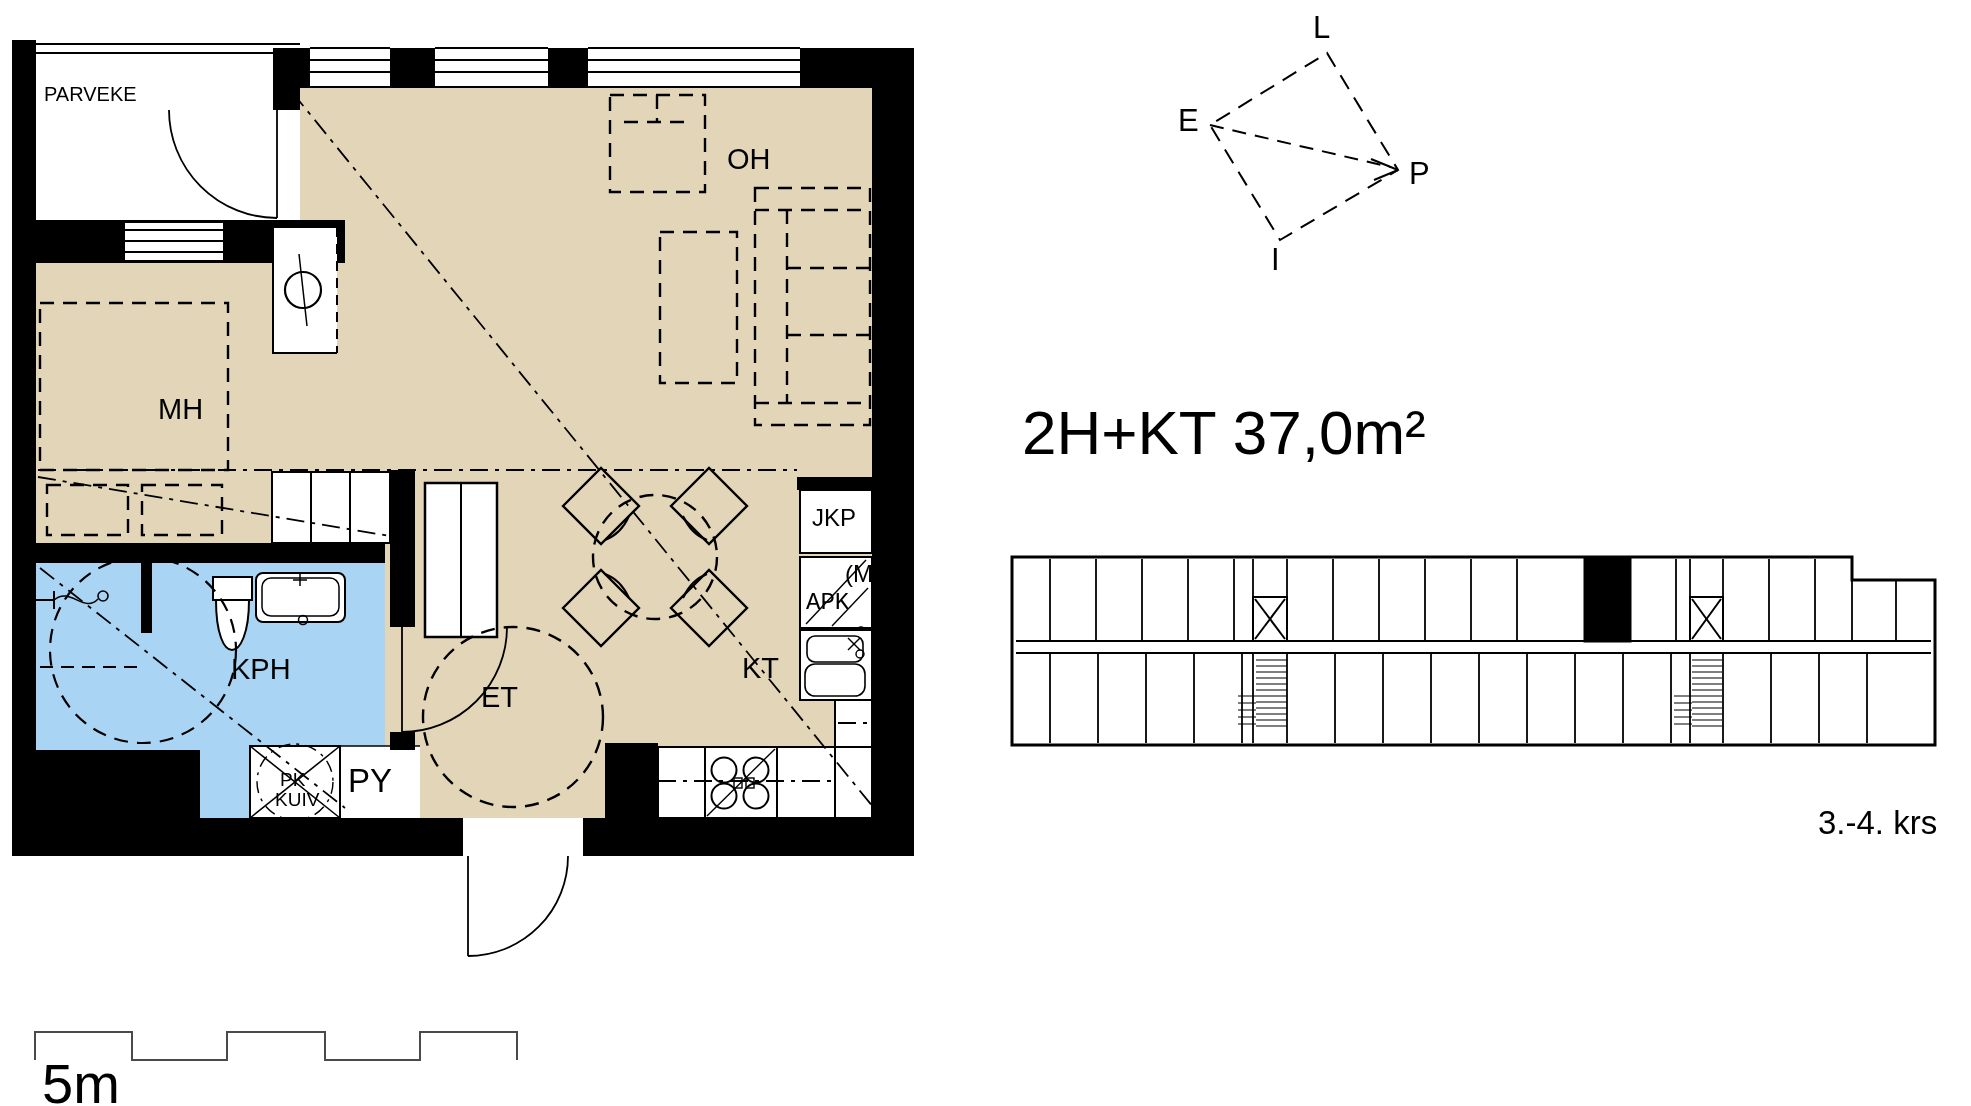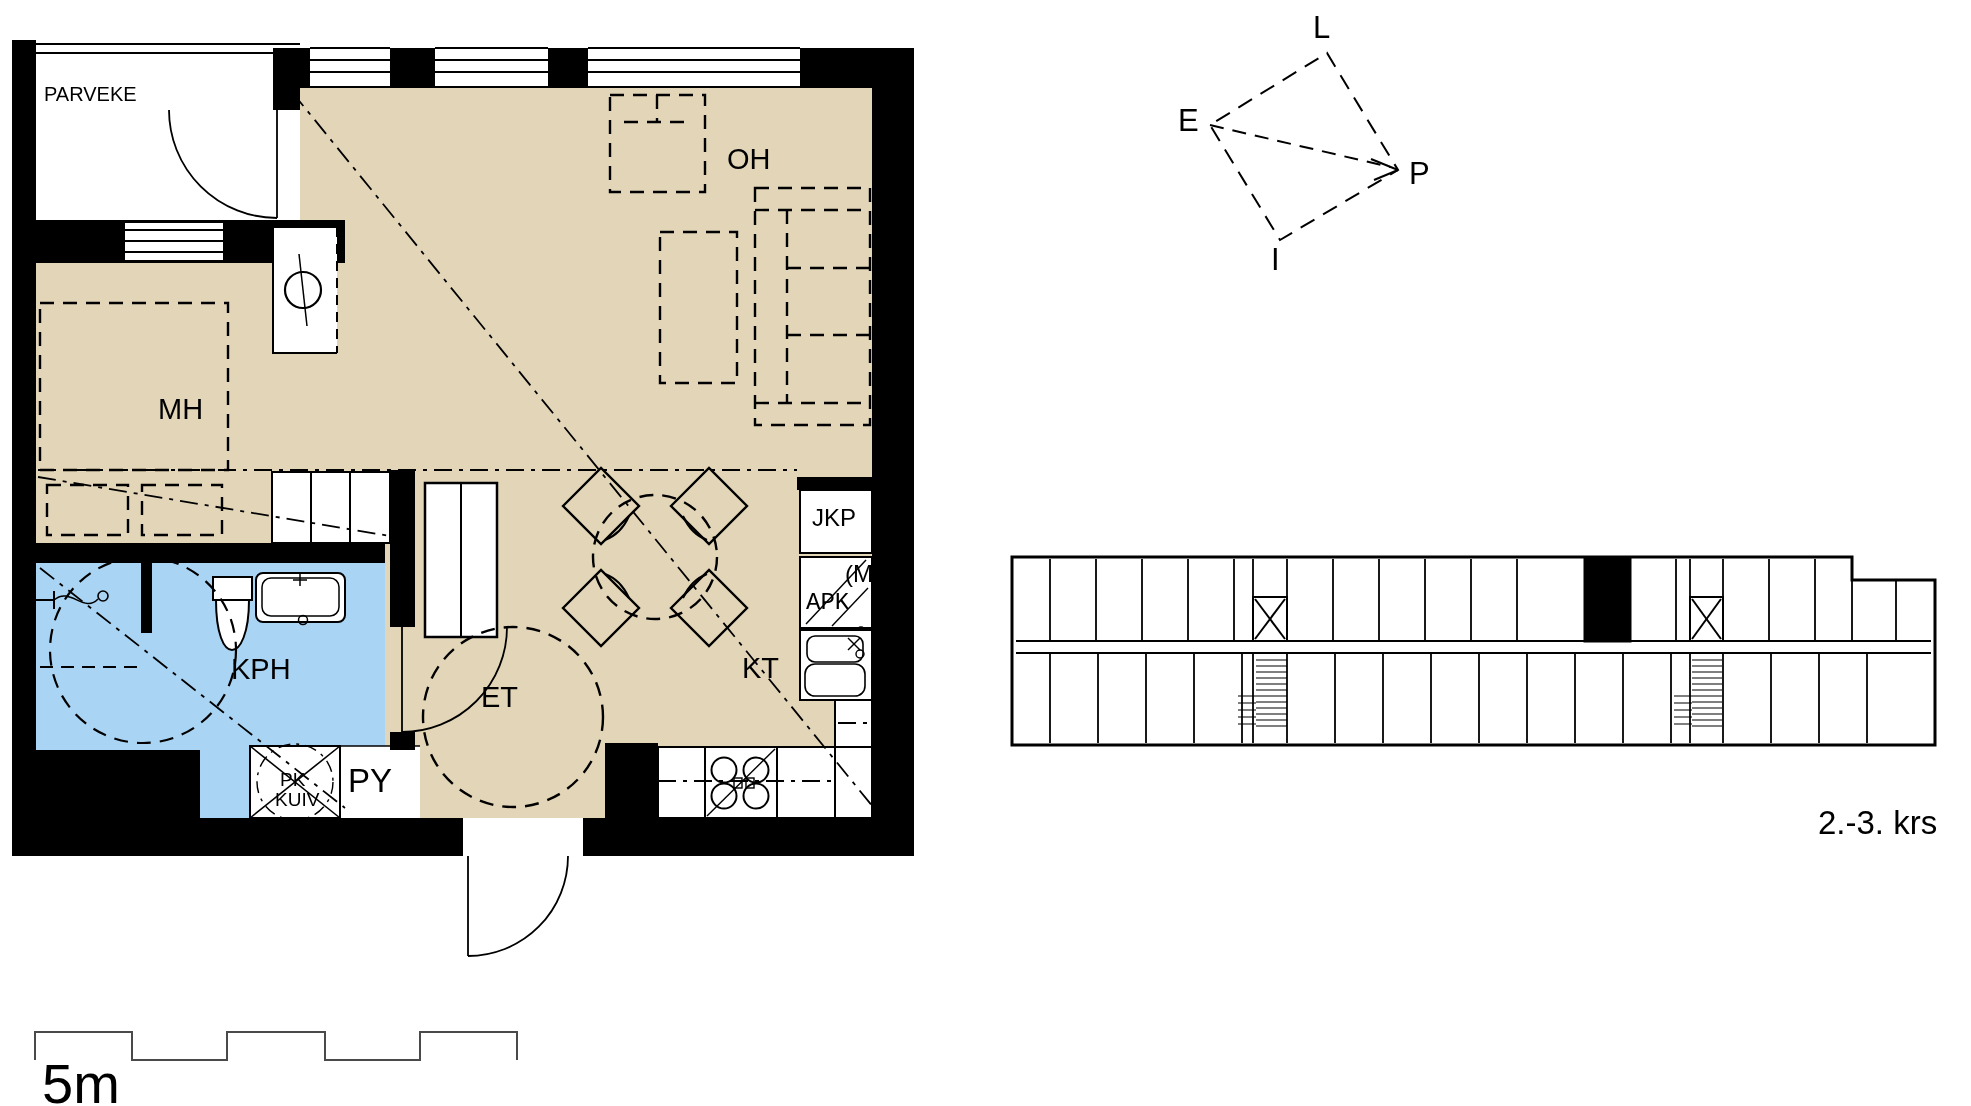--- a/index.html
+++ b/index.html
@@ -321,16 +321,17 @@
 <div class="lbl fs24" style="left:806px;top:591px;font-family:Liberation Mono, monospace;">APK</div>
 <div class="lbl fs25" style="left:348px;top:764px;">PY</div>
 <div class="lbl fs19" style="left:280px;top:770px;">PK</div>
 <div class="lbl fs19" style="left:255px;top:790px;margin-left:20px;">KUIV</div>
 
 <div class="lbl fs31" style="left:1313px;top:12px;">L</div>
 <div class="lbl fs31" style="left:1178px;top:105px;">E</div>
 <div class="lbl fs31" style="left:1409px;top:158px;">P</div>
 <div class="lbl fs31" style="left:1271px;top:244px;">I</div>
 
-<div class="lbl fs33" style="left:1818px;top:806px;">2.-3. krs</div>
+<div class="lbl title" style="left:1022px;top:402px;">2H+KT 37,0m²</div>
+<div class="lbl fs33" style="left:1818px;top:806px;">3.-4. krs</div>
 <div class="lbl fs44" style="left:42px;top:1056px;">5m</div>
 
 </div>
 
 </body></html>

